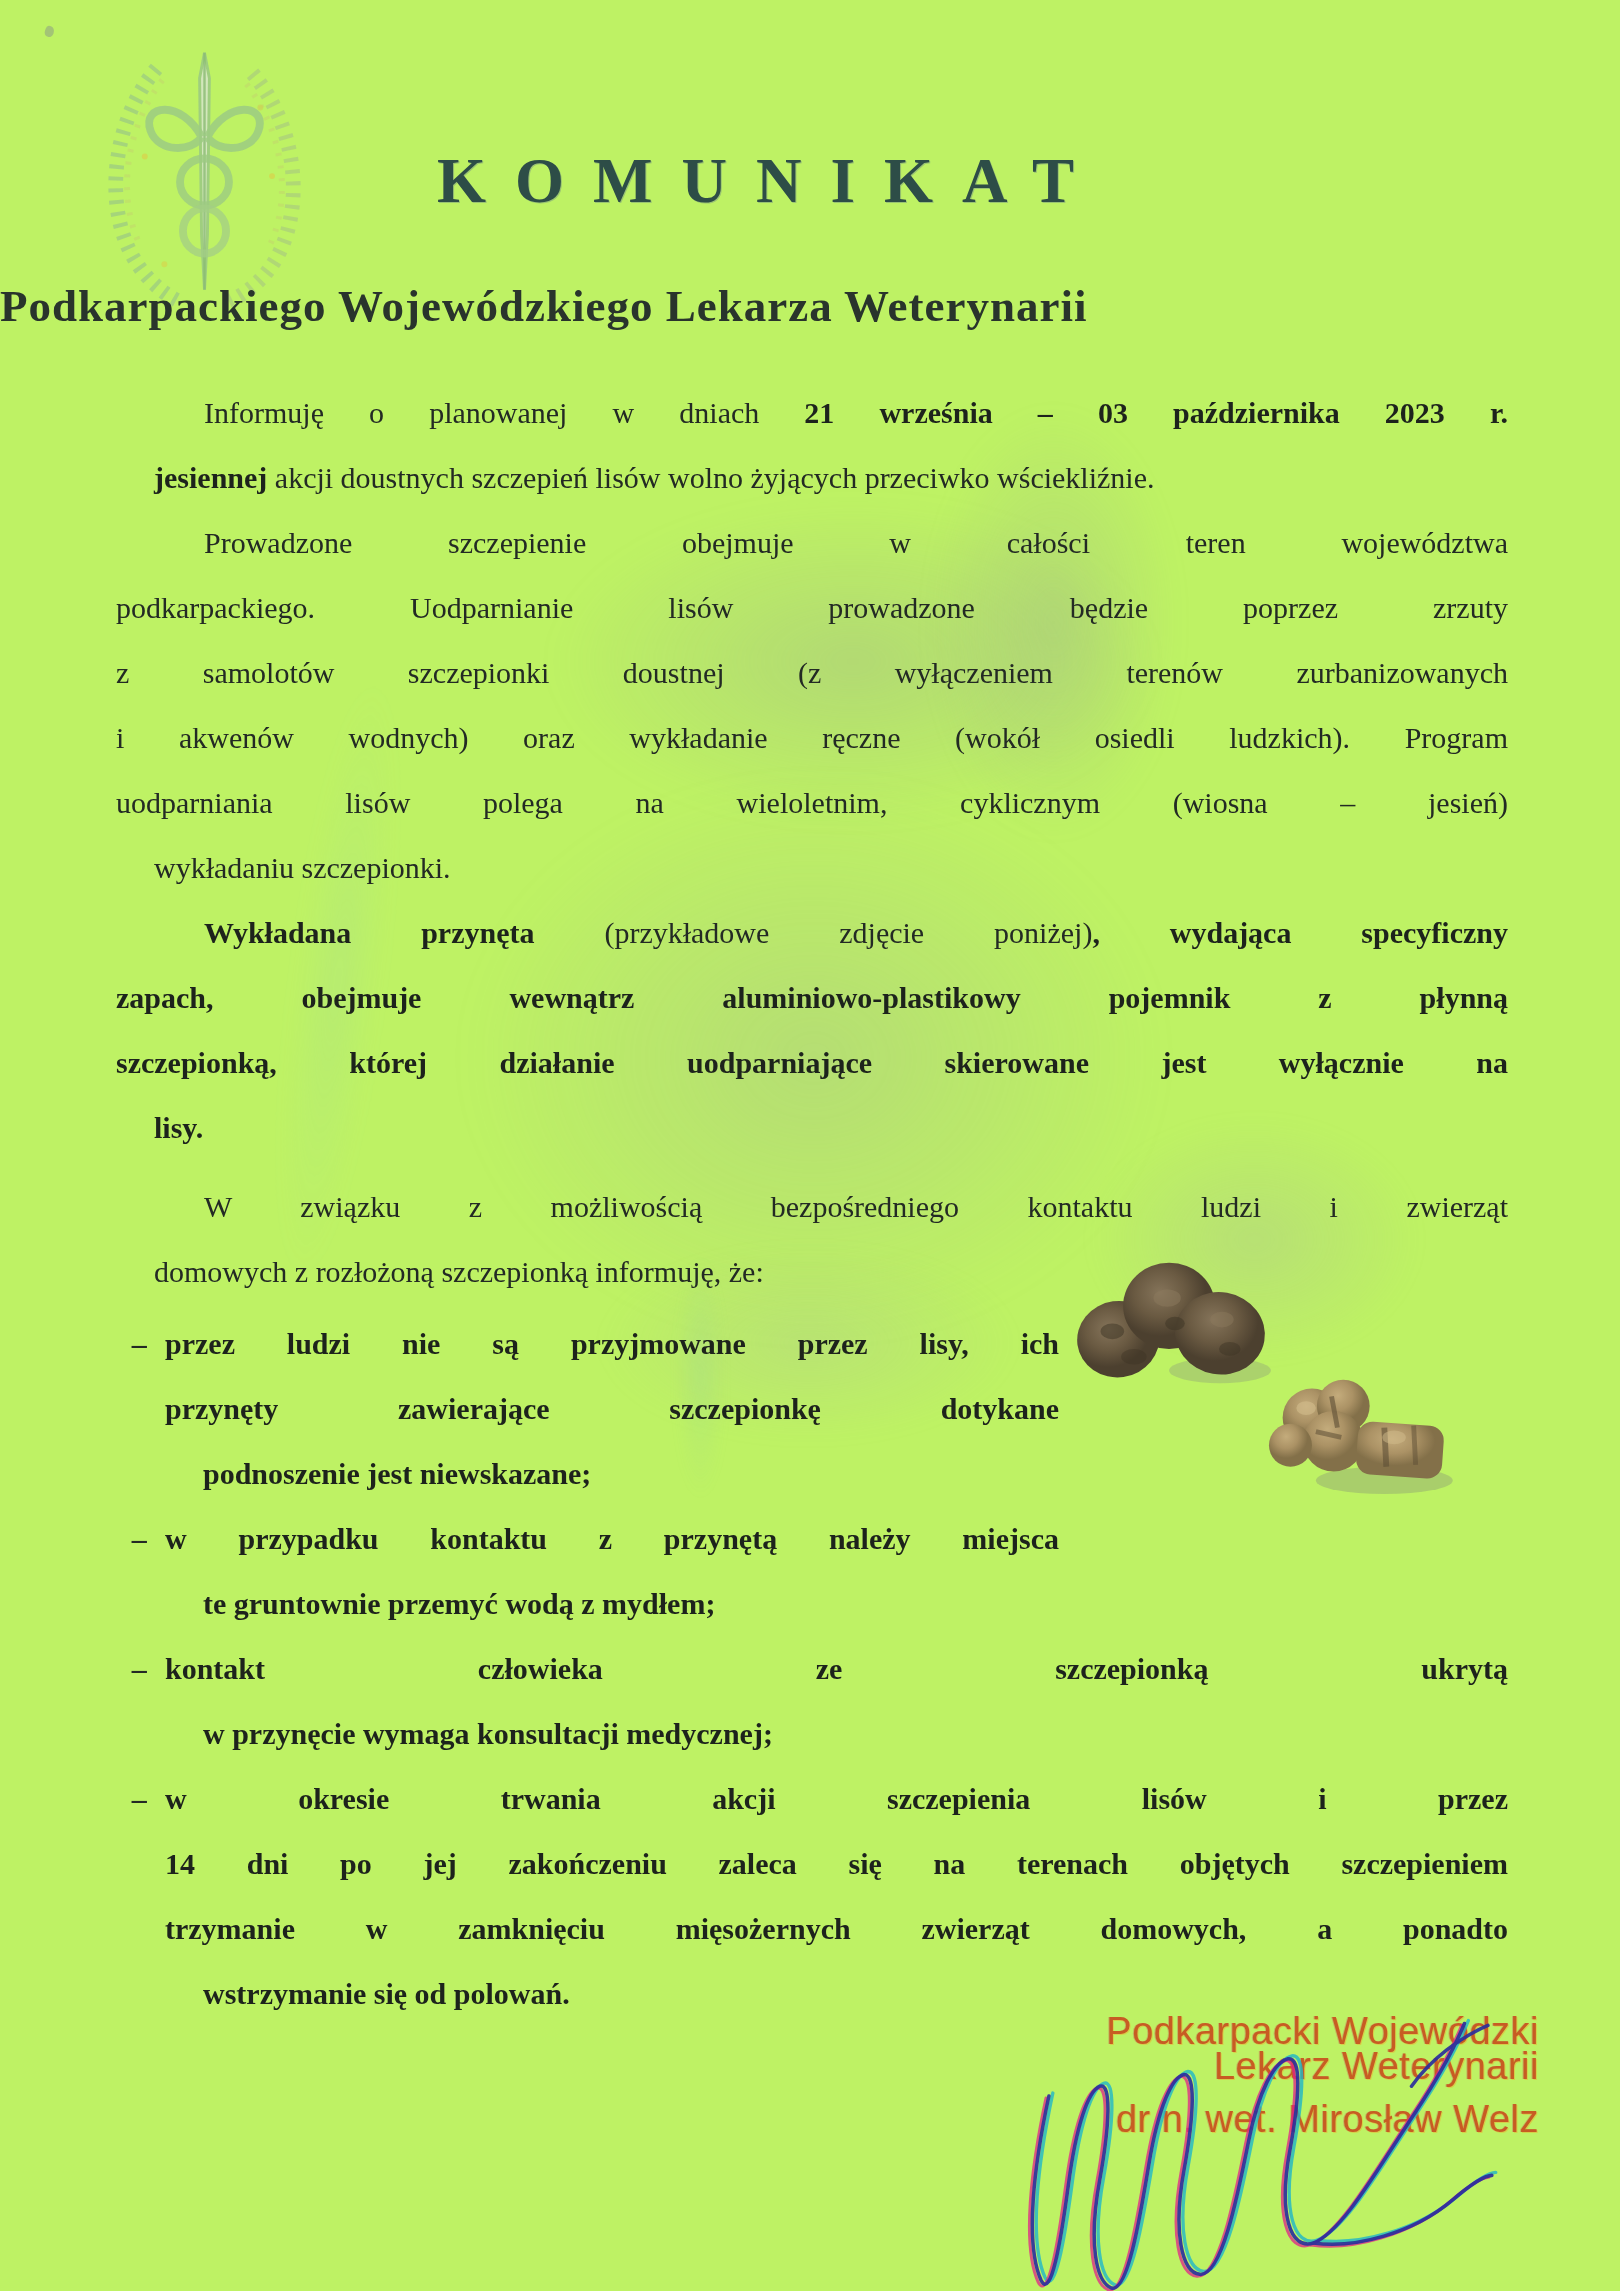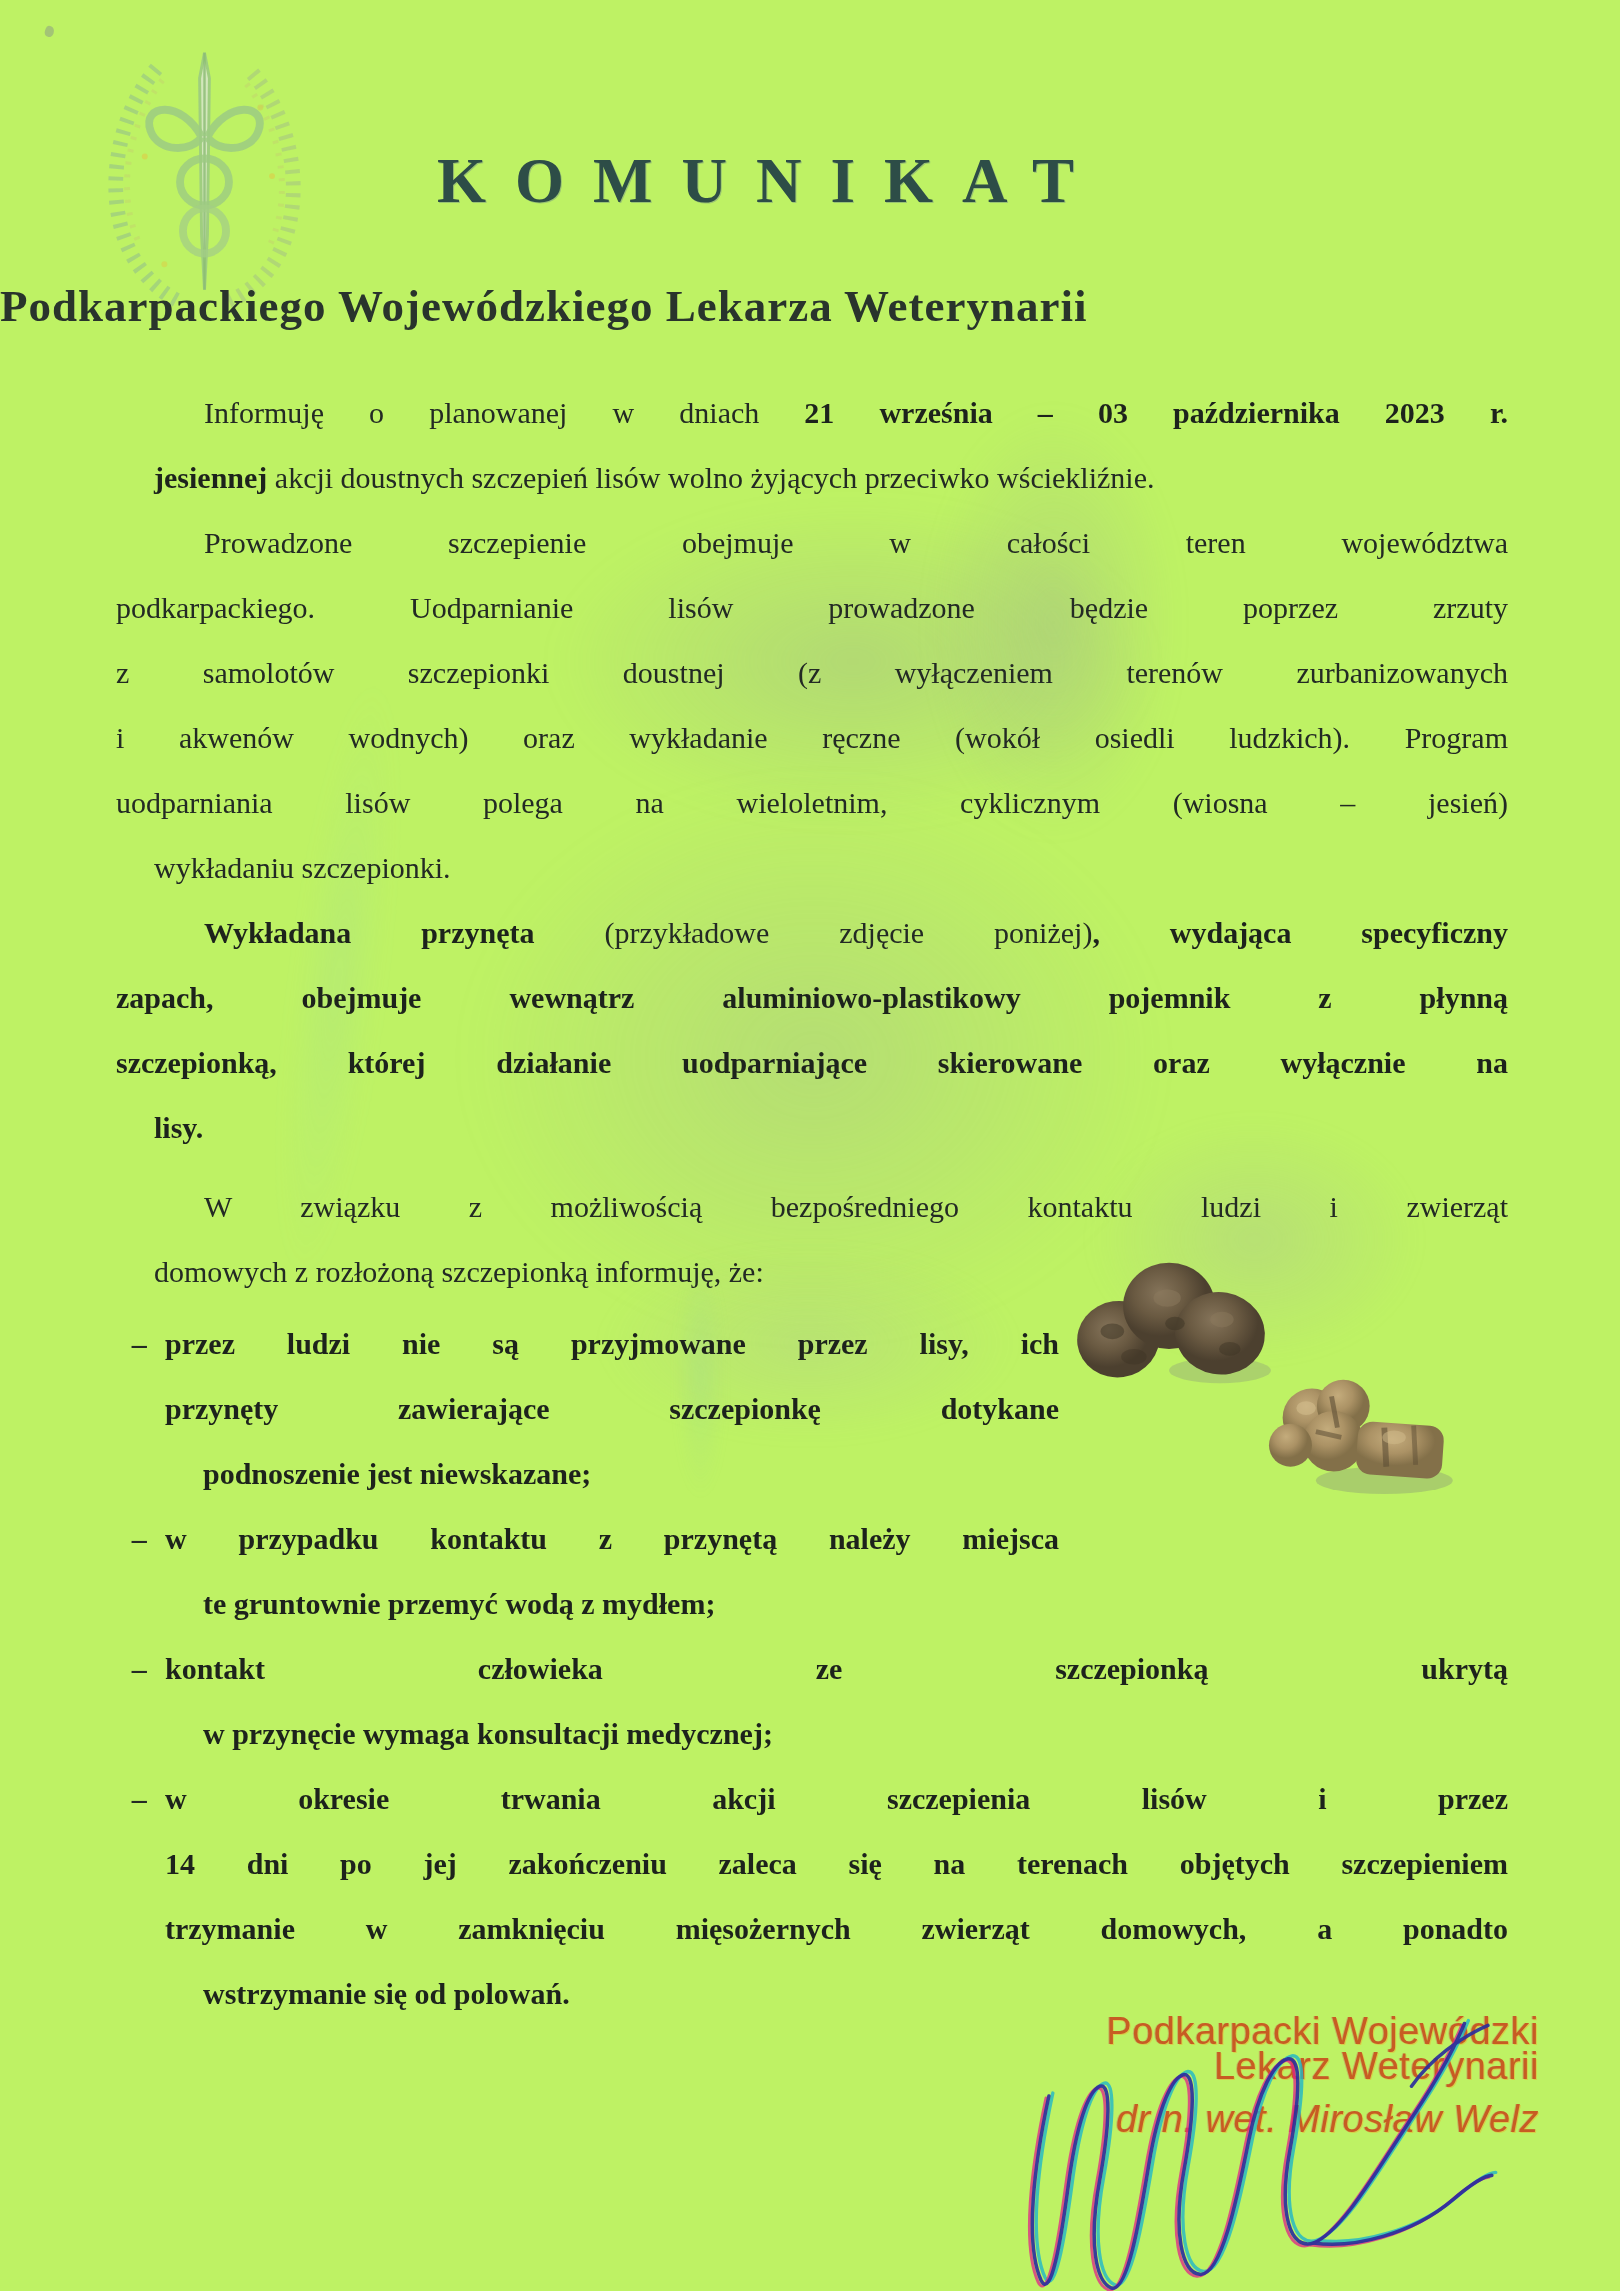--- a/index.html
+++ b/index.html
@@ -51,21 +51,21 @@
   .bait{position:absolute;}
   .bait1{left:1073px;top:1255px;width:201px;height:137px;}
   .bait2{left:1247px;top:1367px;width:216px;height:132px;}
   
   .sig{position:absolute;left:990px;top:1998px;width:549px;height:294px;font-family:"Liberation Sans",sans-serif;}
   .stamp{position:absolute;left:0;width:100%;text-align:right;color:#c8501e;
          font-size:38px;letter-spacing:0.5px;opacity:.92;
          text-shadow:1px 1px 0 rgba(235,175,45,.55), -1px 0 0 rgba(200,60,90,.35);}
   .stamp.s1{top:11.8px;}
   .stamp.s2{top:47px;}
-  .stamp.s3{top:100px;font-style:italic;}
+  .stamp.s3{top:100px;}
   .sig svg{position:absolute;left:0;top:0;overflow:visible;}
 </style>
 </head>
 <body>
 
 <div class="page">
 
   <div class="wm wm1"></div>
   <div class="wm wm2"></div>
   <div class="wm wm3"></div>
@@ -114,21 +114,21 @@
       <span class="ln">podkarpackiego. Uodparnianie lisów prowadzone będzie poprzez zrzuty</span>
       <span class="ln">z samolotów szczepionki doustnej (z wyłączeniem terenów zurbanizowanych</span>
       <span class="ln">i akwenów wodnych) oraz wykładanie ręczne (wokół osiedli ludzkich). Program</span>
       <span class="ln">uodparniania lisów polega na wieloletnim, cyklicznym (wiosna – jesień)</span>
       <span class="ln last">wykładaniu szczepionki.</span>
     </p>
 
     <p class="para">
       <span class="ln indent"><b>Wykładana przynęta </b><span>(przykładowe zdjęcie poniżej)</span><b>, wydająca specyficzny</b></span>
       <span class="ln"><b>zapach, obejmuje wewnątrz aluminiowo-plastikowy pojemnik z płynną</b></span>
-      <span class="ln"><b>szczepionką, której działanie uodparniające skierowane oraz wyłącznie na</b></span>
+      <span class="ln"><b>szczepionką, której działanie uodparniające skierowane jest wyłącznie na</b></span>
       <span class="ln last"><b>lisy.</b></span>
     </p>
 
     <p class="para para-gap">
       <span class="ln indent">W związku z możliwością bezpośredniego kontaktu ludzi i zwierząt</span>
       <span class="ln last">domowych z rozłożoną szczepionką informuję, że:</span>
     </p>
 
     <div class="blist">
 

